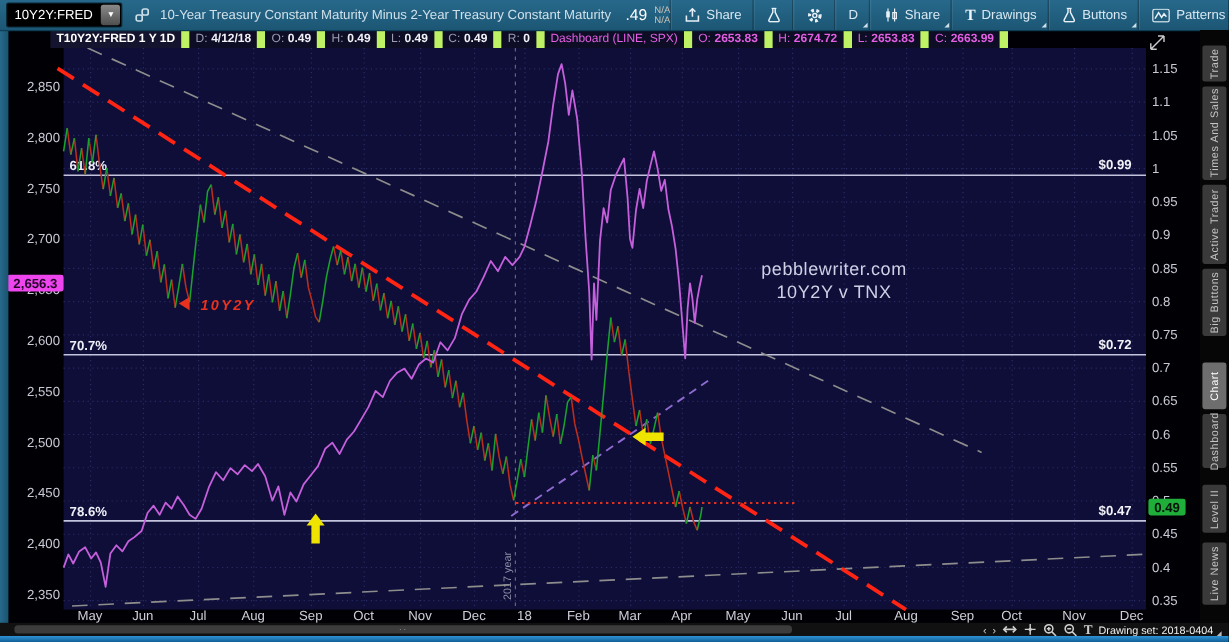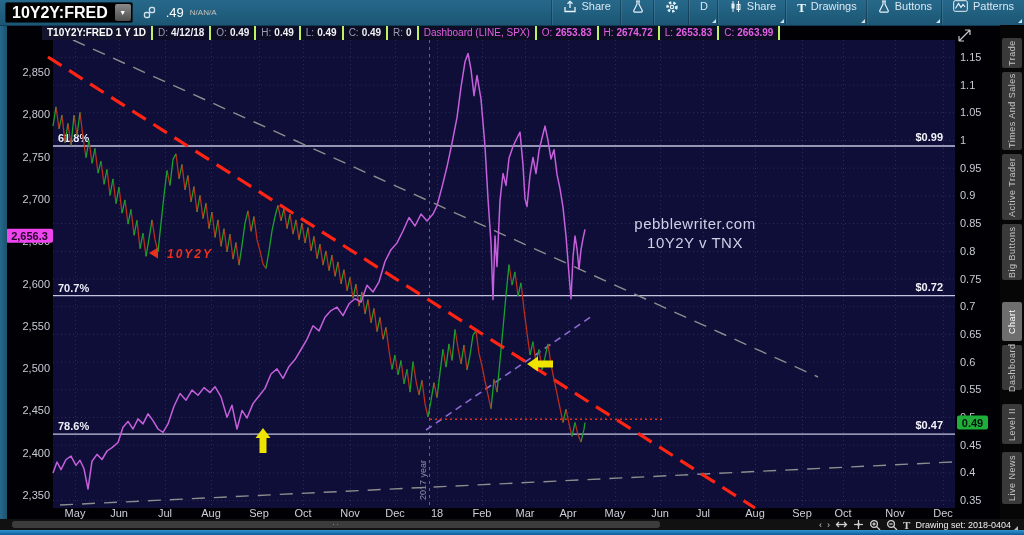--- a/index.html
+++ b/index.html
@@ -5,40 +5,40 @@
   html,body{margin:0;padding:0;background:#000;width:1024px;height:535px;overflow:hidden;
     font-family:"Liberation Sans",sans-serif;-webkit-font-smoothing:antialiased;}
   #stage{position:relative;width:1024px;height:535px;background:#000005;}
   svg text{font-family:"Liberation Sans",sans-serif;}
   
   #toolbar{position:absolute;top:0;left:0;width:1024px;height:25px;z-index:5;
     background:linear-gradient(#27698b,#1c5674);display:flex;align-items:center;
     color:#d9e8f2;font-size:11px;border-bottom:1px solid #0e3c55;}
   #symbol-box{display:flex;align-items:center;background:#000;border:1px solid #0a2a3a;
     border-radius:2px;margin-left:5px;height:19px;}
-  #symbol-box .sym{color:#fff;font-weight:bold;padding:0 6px;font-size:16px;}
+  #symbol-box .sym{color:#fff;font-weight:normal;padding:0 6px;font-size:11px;}
   #symbol-box .dd-btn{width:16px;height:17px;margin:1px;background:linear-gradient(#8a8a8a,#4f4f4f);
     border-radius:2px;display:flex;align-items:center;justify-content:center;color:#fff;font-size:7px;}
   .tb-icon{display:flex;align-items:center;justify-content:center;}
   #link-icon{margin:0 8px 0 10px;}
   #desc{color:#cfe0ea;margin-right:10px;white-space:nowrap;}
   #last-val{color:#fff;font-weight:normal;font-size:13px;margin:0 6px 0 2px;}
-  .na-col{display:flex;flex-direction:row;line-height:8px;font-size:8px;color:#c8c2b8;}
+  .na-col{display:flex;flex-direction:column;line-height:8px;font-size:8px;color:#c8c2b8;}
   #tb-spacer{flex:1;}
-  .tbtn{position:relative;display:flex;gap:5px;height:25px;padding:0 10px;
+  .tbtn{position:relative;display:flex;align-items:center;gap:5px;height:25px;padding:0 10px;
     border-left:1px solid rgba(255,255,255,.09);box-shadow:-1px 0 0 rgba(0,0,0,.28);cursor:pointer;}
   .tbtn.dd::after{content:"";position:absolute;right:2px;bottom:2px;border-left:4px solid transparent;
     border-bottom:4px solid #cfe0ea;}
   .tbtn svg{display:block;}
   .t-letter{font-family:"Liberation Serif",serif;font-weight:bold;font-size:13px;color:#eef6fb;}
   
   #chart-header{position:absolute;top:25px;left:42px;height:15px;z-index:4;display:flex;
     align-items:stretch;font-size:10px;color:#9c9cb4;}
   #chart-header .seg{display:flex;align-items:center;padding:0 5px;background:#0d0d26;
-    border-right:2px solid #bef264;white-space:nowrap;}
+    border-right:7px solid #bef264;white-space:nowrap;}
   #chart-header .seg b{color:#f0f0f6;font-weight:bold;margin-left:3px;}
   #chart-header .title{color:#fff;font-weight:bold;background:#14142e;}
   #chart-header .comp{color:#e45fe4;}
   #chart-header .comp b{color:#e45fe4;}
   
   #sidebar{position:absolute;top:25px;right:0;width:24px;height:505px;z-index:5;background:#060606;
     display:flex;flex-direction:column;align-items:center;}
   .side-tab{width:20px;border-radius:2px;background:#3a3a3a;color:#c4c4c4;font-size:9px;
     display:flex;align-items:center;justify-content:center;cursor:pointer;
     writing-mode:vertical-rl;transform:rotate(180deg);letter-spacing:.5px;}
@@ -187,20 +187,21 @@
   <div id="symbol-box">
     <span class="sym">10Y2Y:FRED</span>
     <span class="dd-btn">▼</span>
   </div>
   <span class="tb-icon" id="link-icon">
     <svg width="13" height="13" viewBox="0 0 13 13" fill="none" stroke="#cfe0ea" stroke-width="1.4">
       <rect x="1.5" y="6.5" width="5" height="5" rx="1.5"></rect>
           <rect x="6.5" y="1.5" width="5" height="5" rx="1.5"></rect>
     </svg>
   </span>
+  <span id="desc">10-Year Treasury Constant Maturity Minus 2-Year Treasury Constant Maturity</span>
   <span id="last-val">.49</span>
   <span class="na-col">
     <span>N/A</span>
         <span>N/A</span>
   </span>
   <span id="tb-spacer"></span>
   <div class="tbtn">
     <svg width="14" height="13" viewBox="0 0 14 13" fill="none" stroke="#e8f2f8" stroke-width="1.3">
       <path d="M2 7v4.5h10V7"></path>
           <path d="M7 8V1.5"></path>

